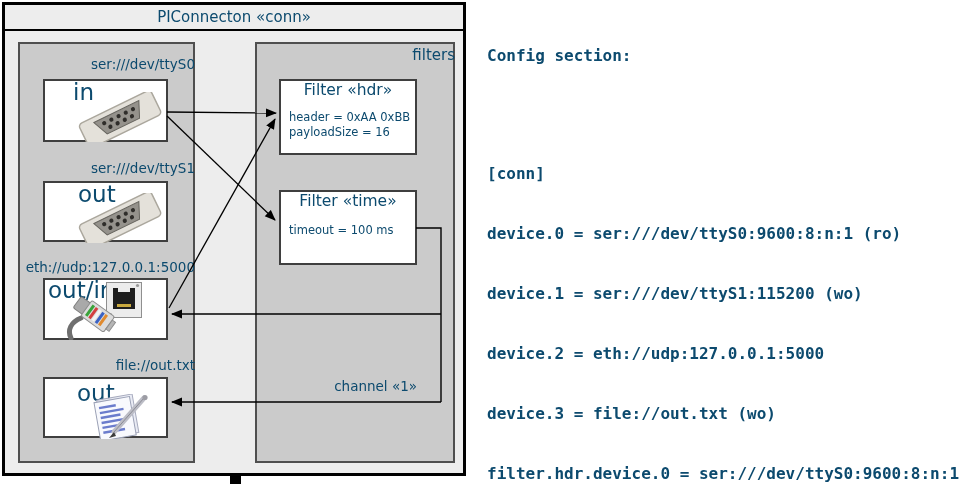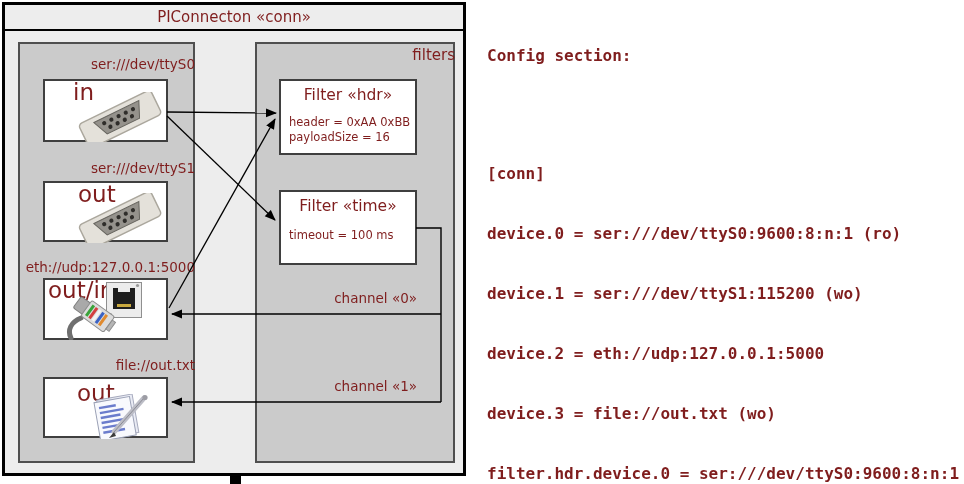--- a/index.html
+++ b/index.html
@@ -1,35 +1,35 @@
 <!DOCTYPE html>
 <html><head>
 <meta charset="utf-8">
 <style>
   html,body{margin:0;padding:0;background:#fff;}
   #stage{position:relative;width:964px;height:484px;background:#fff;overflow:hidden;
-         font-family:"DejaVu Sans",sans-serif;color:#7f1d1d;}
+         font-family:"DejaVu Sans",sans-serif;color:#0c4a6e;}
   .abs{position:absolute;}
 
   
   #frame{left:2px;top:2px;width:458px;height:468px;border:3px solid #000;background:#ededed;}
   #diagramTitle{left:5px;top:8px;width:458px;text-align:center;font-size:15px;}
   #titleSep{left:5px;top:29px;width:458px;height:2px;background:#000;}
 
   .panel{background:#cbcbcb;border:2px solid #4f4f4f;box-sizing:border-box;}
   #devPanel{left:18px;top:42px;width:177px;height:421px;}
   #filtPanel{left:255px;top:42px;width:200px;height:421px;}
   #filtersTitle{left:255px;top:46px;width:200px;text-align:right;font-size:15px;}
 
   .dev-label{left:18px;width:177px;text-align:right;font-size:13.5px;}
   .dev-box{left:43px;width:125px;background:#fff;border:2px solid #3f3f3f;box-sizing:border-box;}
   .mode{position:absolute;font-size:23px;line-height:18px;}
 
   .filter-box{left:279px;width:138px;background:#fff;border:2px solid #3f3f3f;box-sizing:border-box;}
-  .filter-title{text-align:center;margin-top:5px;font-size:15.5px;}
+  .filter-title{text-align:center;font-size:15.5px;}
   .filter-props{margin:11px 0 0 8px;font-size:11.5px;line-height:14.5px;}
 
   .chan-label{left:280px;width:137px;text-align:right;font-size:13.5px;}
 
   #arrows{left:0;top:0;pointer-events:none;}
 
   
   #config{left:487px;top:6px;font-family:"DejaVu Sans Mono",monospace;
           font-size:16px;font-weight:bold;line-height:20px;white-space:pre;}
   #config .spacer{height:18px;}
@@ -148,21 +148,20 @@
     </div>
   </div>
 
   <div class="abs filter-box" style="top:190px;height:75px">
     <div class="filter-title">Filter «time»</div>
     <div class="filter-props" style="margin-top:13px">
       <div>timeout = 100 ms</div>
     </div>
   </div>
 
-  <div class="abs chan-label" style="top:290px">channel «0»</div>
   <div class="abs chan-label" style="top:378px">channel «1»</div>
 
   <svg id="arrows" class="abs" width="964" height="484" viewBox="0 0 964 484">
     <defs>
       <marker id="ah" markerUnits="userSpaceOnUse" markerWidth="12" markerHeight="10" refX="10" refY="5" orient="auto">
         <path d="M0,0.6 L11,5 L0,9.4 Z" fill="#000"></path>
       </marker>
     </defs>
     <line x1="167" y1="112" x2="276" y2="113" stroke="#000" stroke-width="1.3" marker-end="url(#ah)"></line>
     <line x1="167" y1="116" x2="275" y2="220" stroke="#000" stroke-width="1.3" marker-end="url(#ah)"></line>

